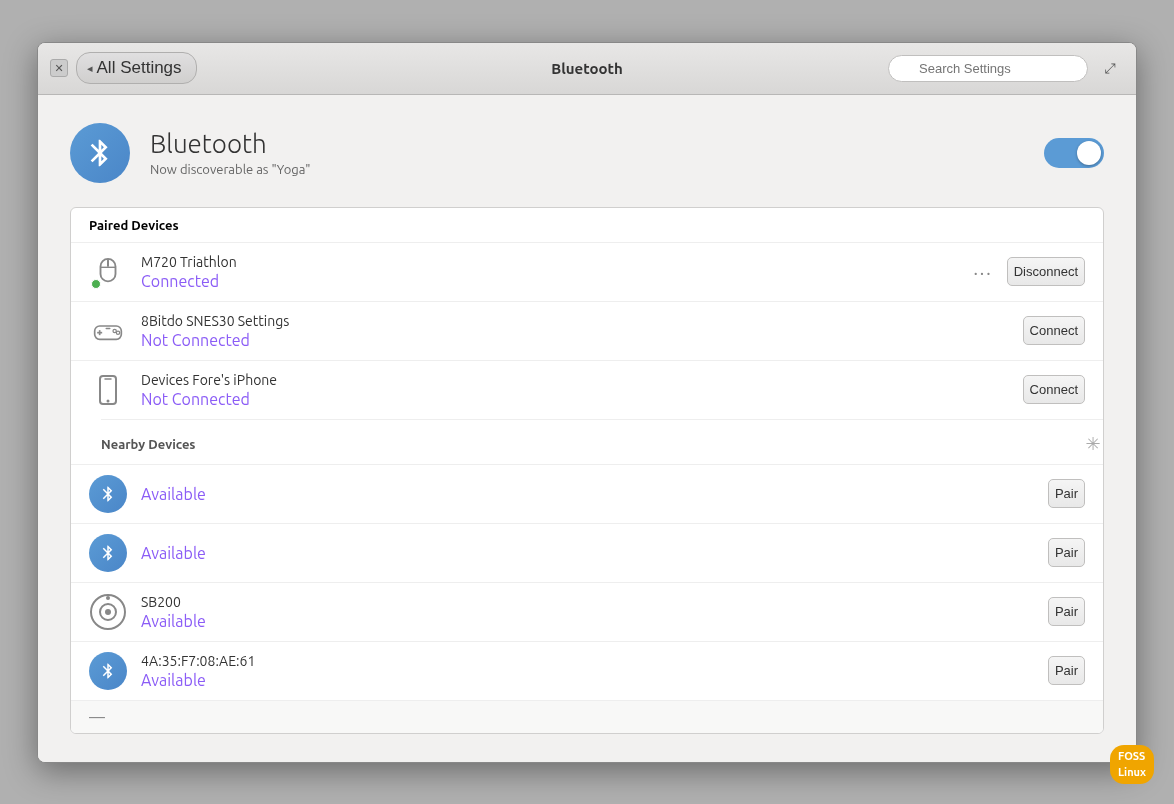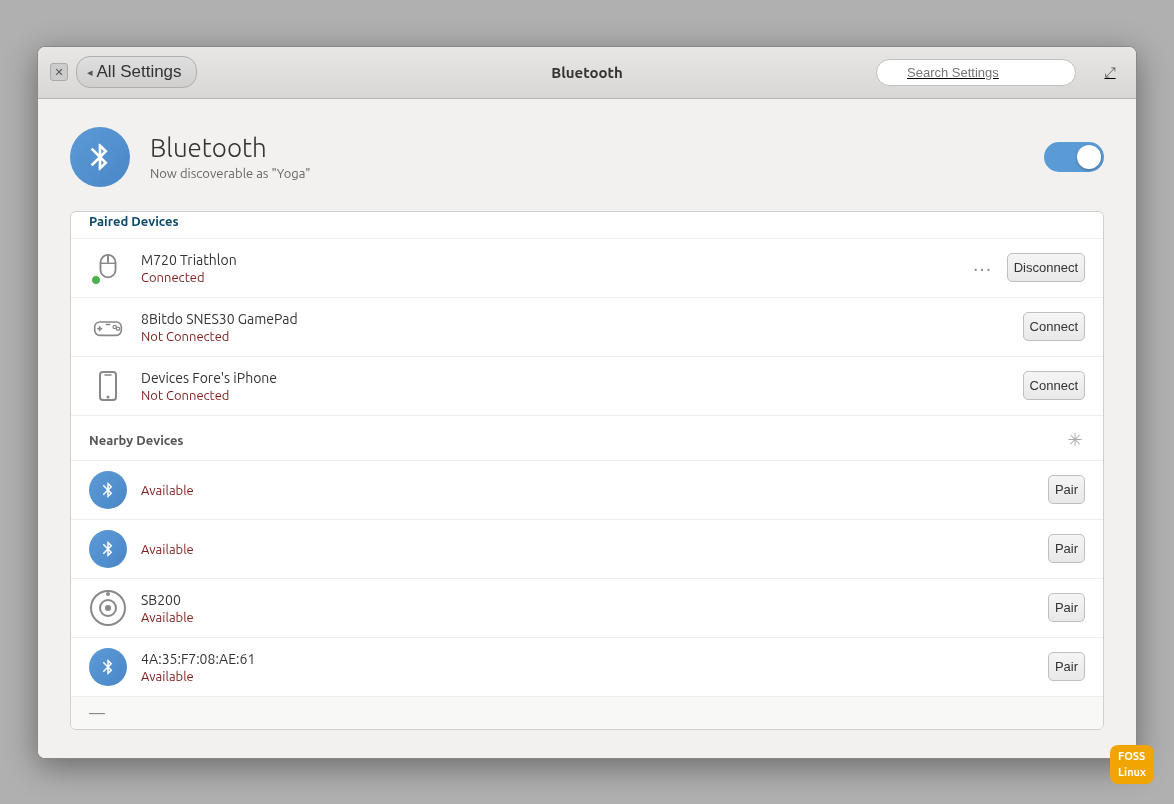--- a/index.html
+++ b/index.html
@@ -76,22 +76,21 @@
       left: 50%;
       transform: translateX(-50%);
       font-size: 15px;
       font-weight: bold;
       color: #333;
     }
 
     .titlebar-right {
       margin-left: auto;
       display: flex;
-      gap: 20px;
-      text-decoration: underline;
+      gap: 8px;
     }
 
     .search-box {
       background: white;
       border: 1px solid #c0bfbe;
       border-radius: 20px;
       padding: 5px 12px 5px 30px;
       font-size: 13px;
       width: 200px;
       color: #666;
@@ -200,22 +199,22 @@
     .devices-panel {
       background: white;
       border: 1px solid #d0cfce;
       border-radius: 6px;
       overflow: hidden;
     }
 
     .section-title {
       font-size: 13px;
       font-weight: bold;
-      color: #0c4a6e;
-      padding: 2px 18px 10px;
+      color: #000000;
+      padding: 10px 18px 10px;
     }
 
     .device-row {
       display: flex;
       align-items: center;
       padding: 10px 18px;
       border-top: 1px solid #eee;
       gap: 14px;
     }
 
@@ -253,22 +252,22 @@
       flex: 1;
     }
 
     .device-name {
       font-size: 14px;
       color: #333;
       margin-bottom: 2px;
     }
 
     .device-status {
-      font-size: 13px;
-      color: #7f1d1d;
+      font-size: 16px;
+      color: #8b5cf6;
     }
 
     .device-actions {
       display: flex;
       align-items: center;
       gap: 10px;
       flex-shrink: 0;
     }
 
     .dots-btn {
@@ -288,22 +287,23 @@
       font-size: 13px;
       cursor: pointer;
       color: #333;
       white-space: nowrap;
     }
 
     .nearby-header {
       display: flex;
       align-items: center;
       justify-content: space-between;
-      padding: 14px 18px 10px;
+      padding: 14px 0 10px;
       border-top: 1px solid #eee;
+      margin-left: 30px;
     }
 
     .nearby-title {
       font-size: 13px;
       font-weight: bold;
       color: #555;
     }
 
     .spinner {
       width: 20px;
@@ -359,21 +359,21 @@
     .foss-badge {
       position: fixed;
       bottom: 20px;
       right: 20px;
       background: #f0a500;
       color: white;
       font-size: 11px;
       font-weight: bold;
       padding: 4px 8px;
       line-height: 1.4;
-      border-radius: 8px;
+      border-radius: 14px;
     }
   </style>
 </head>
 <body>
 
 <div class="window">
 
   <div class="titlebar">
     <div class="titlebar-left">
       <div class="close-btn">✕</div>
@@ -443,21 +443,21 @@
           <svg viewBox="0 0 36 24" width="36" height="24">
             <rect x="2" y="6" width="32" height="16" rx="6" fill="none" stroke="#888" stroke-width="2"></rect>
             <rect x="7" y="11" width="2" height="6" fill="#888"></rect>
             <rect x="5" y="13" width="6" height="2" fill="#888"></rect>
             <circle cx="26" cy="12" r="2" fill="none" stroke="#888" stroke-width="1.5"></circle>
             <circle cx="30" cy="14" r="2" fill="none" stroke="#888" stroke-width="1.5"></circle>
             <rect x="15" y="8" width="6" height="2" rx="1" fill="#888"></rect>
           </svg>
         </div>
         <div class="device-info">
-          <div class="device-name">8Bitdo SNES30 GamePad</div>
+          <div class="device-name">8Bitdo SNES30 Settings</div>
           <div class="device-status">Not Connected</div>
         </div>
         <div class="device-actions">
           <button class="action-btn">Connect</button>
         </div>
       </div>
 
       <div class="device-row">
         <div class="device-icon">
           <svg viewBox="0 0 18 30" width="18" height="30">

